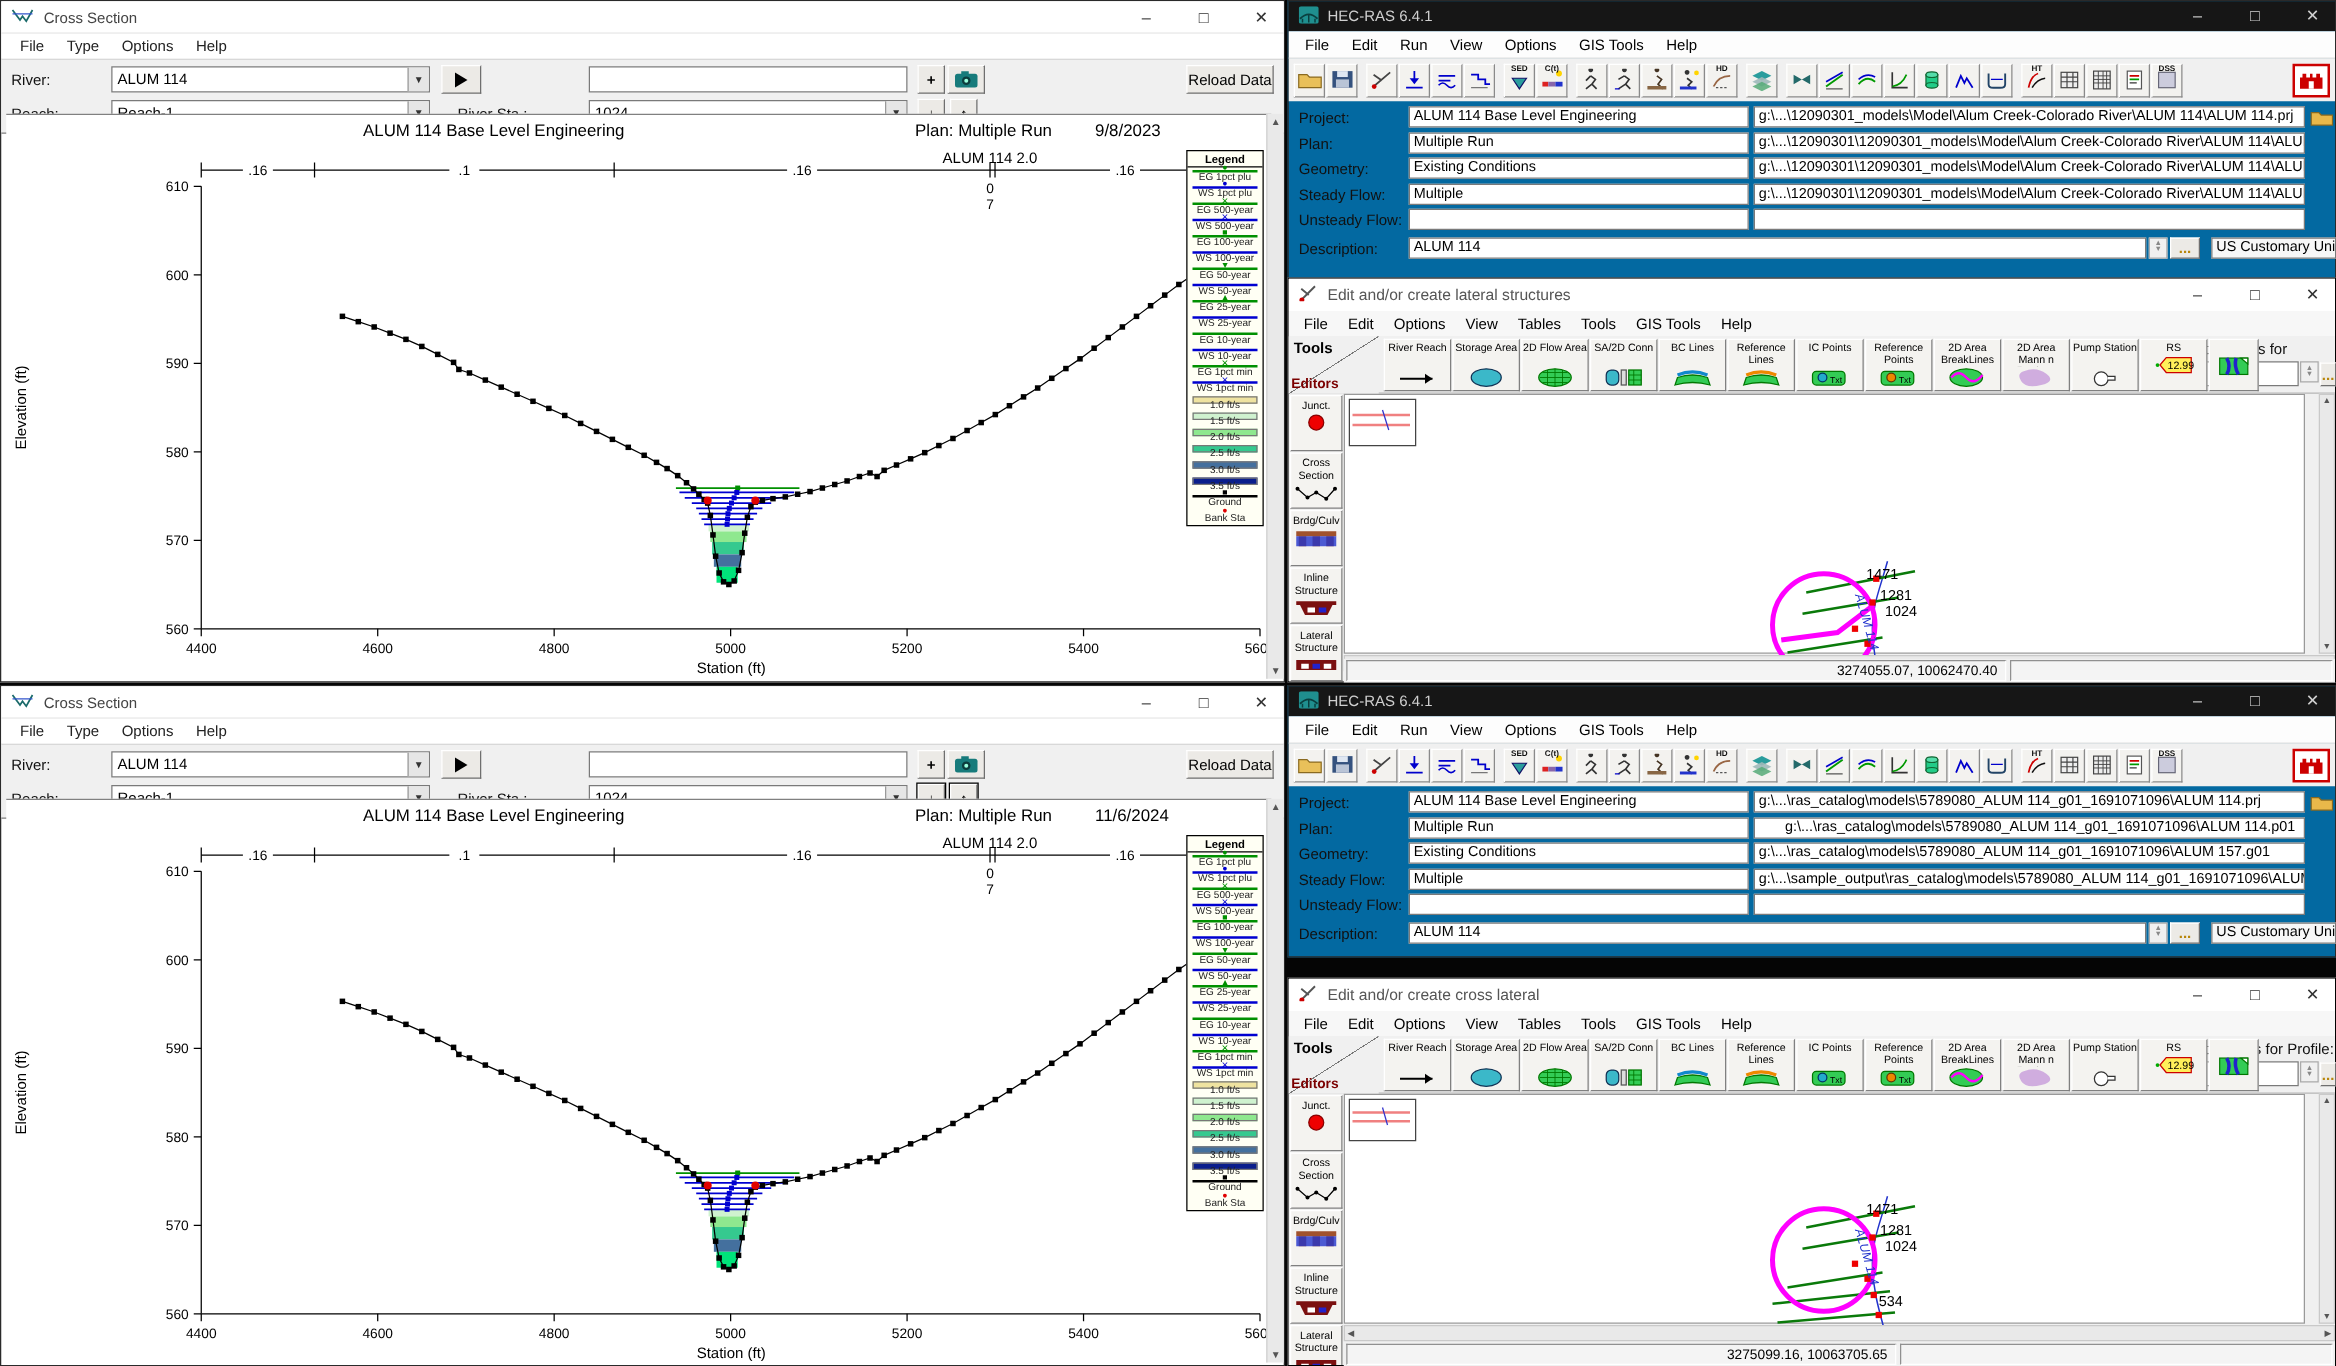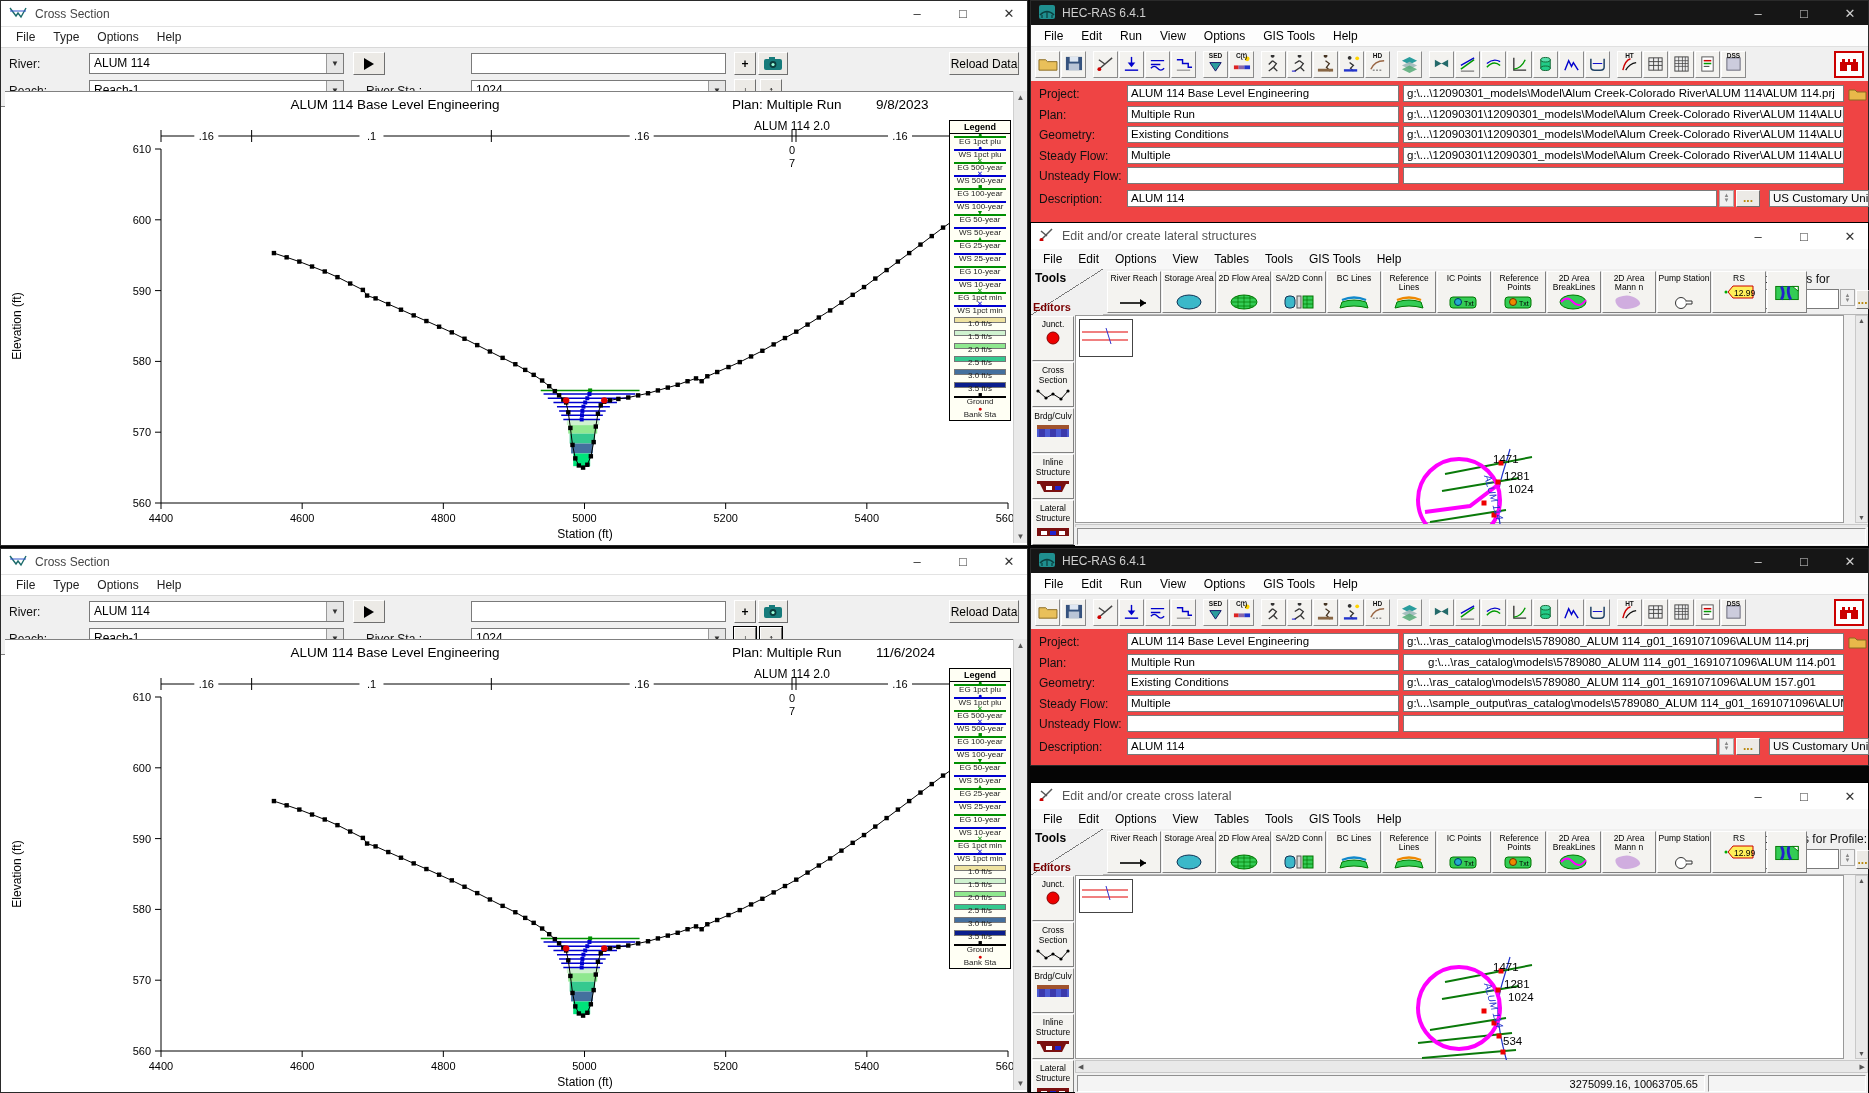--- a/index.html
+++ b/index.html
@@ -28,21 +28,21 @@
            display:flex;flex-direction:column;justify-content:space-between;align-items:center;font-size:8px;color:#555;padding:2px 0;}
   
   .legend{position:absolute;background:#fffff4;border:1px solid #000;width:62px;font-size:8px;}
   .legend .lg-title{text-align:center;font-weight:bold;border-bottom:1px solid #000;font-size:9px;padding:1px 0;}
   .lg-e{height:13px;position:relative;text-align:center;}
   .lg-line{position:absolute;left:4px;right:4px;top:2px;border-top:2px solid;}
   .lg-band{position:absolute;left:4px;right:4px;top:1px;height:6px;border:1px solid #777;}
   .lg-lab{position:absolute;left:0;right:0;top:3px;font-size:8px;color:#222;text-align:center;}
   .lg-mk{position:absolute;left:50%;transform:translateX(-50%);top:-3px;font-size:7px;}
   
-  .ras-win{width:839px;background:#ef4444;}
+  .ras-win{width:839px;background:#0369a1;}
   .ras-title{height:24px;background:#161616;color:#cfcfcf;display:flex;align-items:center;padding:0 8px;font-size:12px;}
   .ras-title .t{margin-left:7px;}
   .ras-title .winbtns{color:#cfcfcf;}
   .ras-menu{height:22px;background:#fdfdfd;display:flex;align-items:center;padding-left:4px;border-bottom:1px solid #e0e0e0;}
   .ras-menu .mi{padding:2px 9px;}
   .ras-toolbar{height:34px;display:flex;align-items:center;padding:2px 4px;background:#f0f0f0;}
   .tbi{width:25px;height:27px;background:#f3f2ef;border:1px solid;border-color:#fff #8a8a8a #8a8a8a #fff;margin-right:1px;
        display:flex;align-items:center;justify-content:center;position:relative;}
   .tbi svg{width:21px;height:18px;}
   .tbi .tbtxt{position:absolute;top:0px;left:0;right:0;text-align:center;font-size:6.5px;font-weight:bold;color:#111;}
@@ -1229,20 +1229,21 @@
       </div>
       <div class="ed-vscroll" style="right:0;top:0;height:208px;">
           <span>▲</span>
           <span>▼</span>
         </div>
       <div class="ed-hscroll" style="left:44px;right:0;top:209px;">
           <span>◀</span>
           <span>▶</span>
         </div>
       <div class="ed-status" style="left:44px;right:0;top:212px;">
+        <div class="sunken" style="width:528px;">3274055.07, 10062470.40</div>
         <div class="sunken" style="flex:1;"></div>
       </div>
     </div>
   </section>
 
   <section class="win ras-win" style="left:1030px;top:548px;height:218px;">
     <div class="ras-title">
       <span>
         <svg width="16" height="14">
             <rect width="16" height="14" rx="2" fill="#1f8f8f"></rect>
@@ -1709,19 +1710,19 @@
       </div>
       <div class="ed-vscroll" style="right:0;top:0;height:184px;">
           <span>▲</span>
           <span>▼</span>
         </div>
       <div class="ed-hscroll" style="left:44px;right:0;top:185px;">
           <span>◀</span>
           <span>▶</span>
         </div>
       <div class="ed-status" style="left:44px;right:0;top:199px;">
-        <div class="sunken" style="width:628px;">3275099.16, 10063705.65</div>
+        <div class="sunken" style="width:440px;">3275099.16, 10063705.65</div>
         <div class="sunken" style="flex:1;"></div>
       </div>
     </div>
   </section>
 
 </div>
 
 </body></html>

